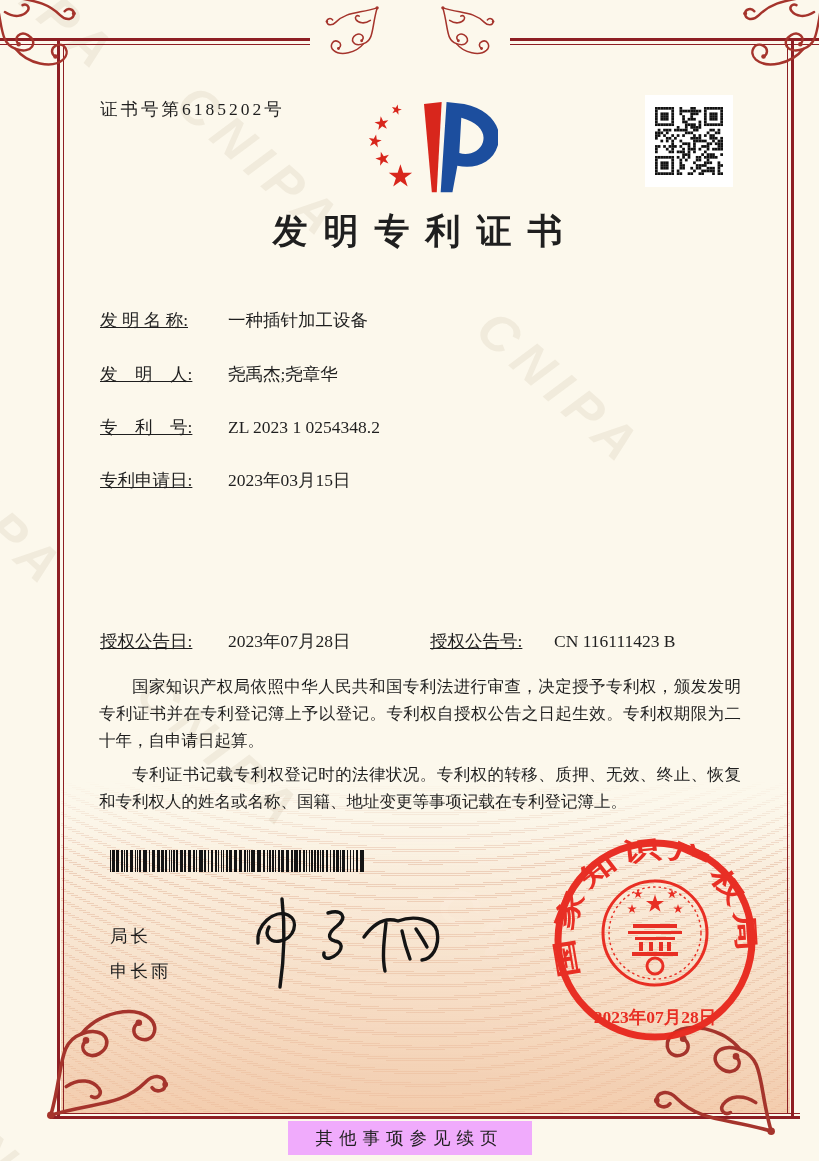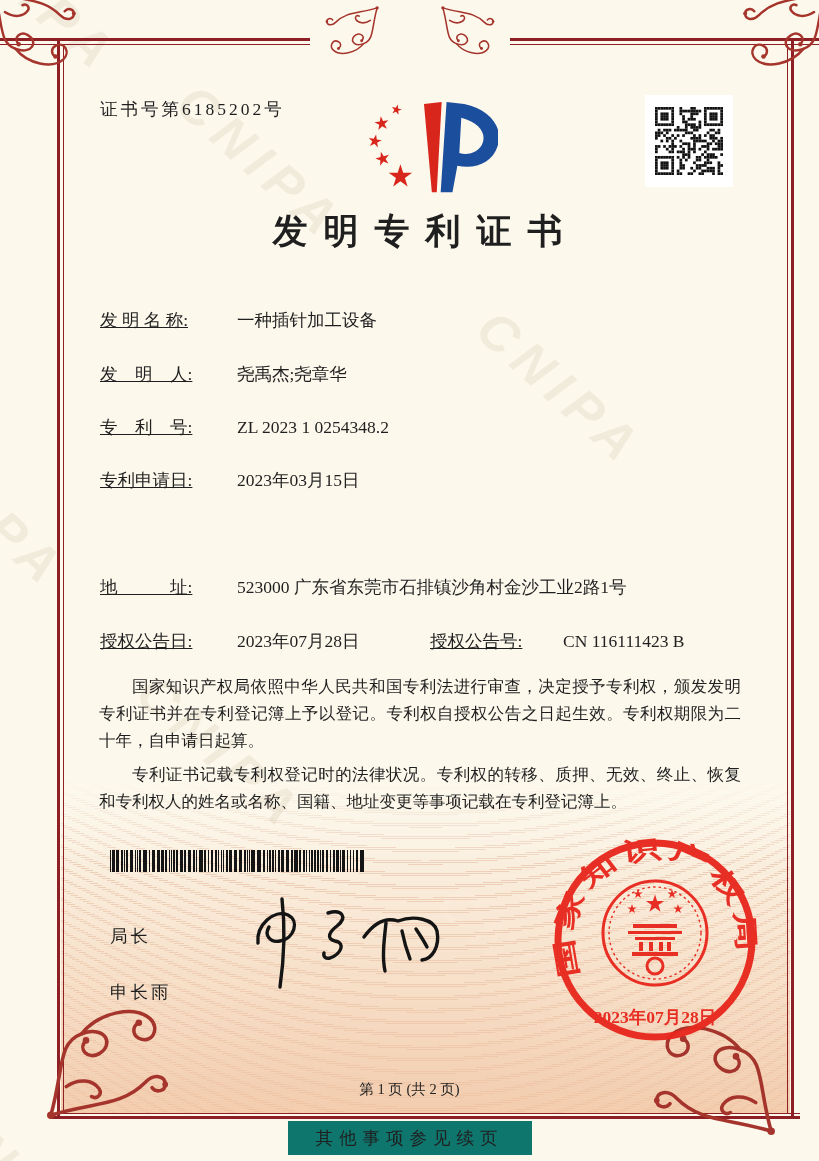--- a/index.html
+++ b/index.html
@@ -35,38 +35,38 @@
   .logo{position:absolute;left:348px;top:98px;z-index:4;}
   .qr-pad{position:absolute;left:645px;top:95px;width:88px;height:92px;background:#ffffff;z-index:4;}
   .qr-pad svg{position:absolute;left:10px;top:12px;}
   .title{
     position:absolute;left:12px;top:208px;width:100%;text-align:center;
     font-size:35px;font-weight:700;letter-spacing:16px;padding-left:8px;
     box-sizing:border-box;z-index:4;
   }
   .frow{position:absolute;left:100px;width:640px;font-size:17.5px;z-index:4;white-space:nowrap;}
   .flabel{display:inline-block;min-width:116px;text-decoration:underline;}
-  .fvalue{margin-left:21px;}
+  .fvalue{margin-left:12px;}
   .fpair2{position:absolute;left:330px;top:0;}
   .paras{
     position:absolute;left:92px;top:666px;width:656px;z-index:4;
     font-size:16.5px;line-height:27px;text-align:justify;
   }
   .paras p{margin:7px;text-indent:2em;}
   .barcode{position:absolute;left:110px;top:850px;z-index:4;}
   .off-title{position:absolute;left:110px;top:924px;font-size:17.5px;letter-spacing:3px;z-index:4;
     font-family:"Liberation Sans","DejaVu Sans",sans-serif;}
   .off-name{position:absolute;left:110px;top:959px;font-size:17.5px;letter-spacing:3px;z-index:4;
-    font-family:"Liberation Sans","DejaVu Sans",sans-serif;margin-top:21px;}
+    font-family:"Liberation Sans","DejaVu Sans",sans-serif;}
   .sig{position:absolute;left:236px;top:893px;z-index:4;}
   .seal{position:absolute;left:548px;top:833px;z-index:5;opacity:0.96;}
   .pageno{position:absolute;left:0;top:1080px;width:100%;text-align:center;font-size:14.5px;z-index:4;}
   .contnote{
     position:absolute;left:50%;top:1121px;transform:translateX(-50%);
-    background:#0f766e;padding:5px 28px;font-size:17.5px;letter-spacing:6px;z-index:4;
+    background:#f0abfc;padding:5px 28px;font-size:17.5px;letter-spacing:6px;z-index:4;
     white-space:nowrap;
   }
 </style>
 </head>
 <body>
 
 <div class="page">
 
   <svg width="0" height="0" style="position:absolute">
     <defs>
@@ -455,23 +455,20 @@
   </div>
   <div class="frow" style="top:362px">
     <span class="flabel">发　明　人:</span><span class="fvalue">尧禹杰;尧章华</span>
   </div>
   <div class="frow" style="top:415px">
     <span class="flabel">专　利　号:</span><span class="fvalue">ZL 2023 1 0254348.2</span>
   </div>
   <div class="frow" style="top:468px">
     <span class="flabel">专利申请日:</span><span class="fvalue">2023年03月15日</span>
   </div>
-  <div class="frow" style="top:575px">
-    <span class="flabel">地　　　址:</span><span class="fvalue">523000 广东省东莞市石排镇沙角村金沙工业2路1号</span>
-  </div>
   <div class="frow" style="top:629px">
     <span class="flabel">授权公告日:</span><span class="fvalue">2023年07月28日</span>
     <span class="fpair2">
       <span class="flabel" style="min-width:112px">授权公告号:</span><span class="fvalue">CN 116111423 B</span>
     </span>
   </div>
 
   <div class="paras">
     <p>国家知识产权局依照中华人民共和国专利法进行审查，决定授予专利权，颁发发明专利证书并在专利登记簿上予以登记。专利权自授权公告之日起生效。专利权期限为二十年，自申请日起算。</p>
     <p>专利证书记载专利权登记时的法律状况。专利权的转移、质押、无效、终止、恢复和专利权人的姓名或名称、国籍、地址变更等事项记载在专利登记簿上。</p>
@@ -591,16 +588,15 @@
           <rect x="101" y="109" width="4" height="9"></rect>
         <rect x="111" y="109" width="4" height="9"></rect>
           <rect x="119" y="109" width="4" height="9"></rect>
         <rect x="84" y="119" width="46" height="4"></rect>
       </g>
       <circle cx="107" cy="133" r="8" fill="none" stroke="#e8281e" stroke-width="3"></circle>
     </g>
     <text x="107" y="190" text-anchor="middle" font-size="17.5" font-weight="700" fill="#e8281e" font-family="'Liberation Serif',serif">2023年07月28日</text>
   </svg>
 
-  <div class="pageno">第 1 页 (共 2 页)</div>
   <div class="contnote">其他事项参见续页</div>
 
 </div>
 
 </body></html>

